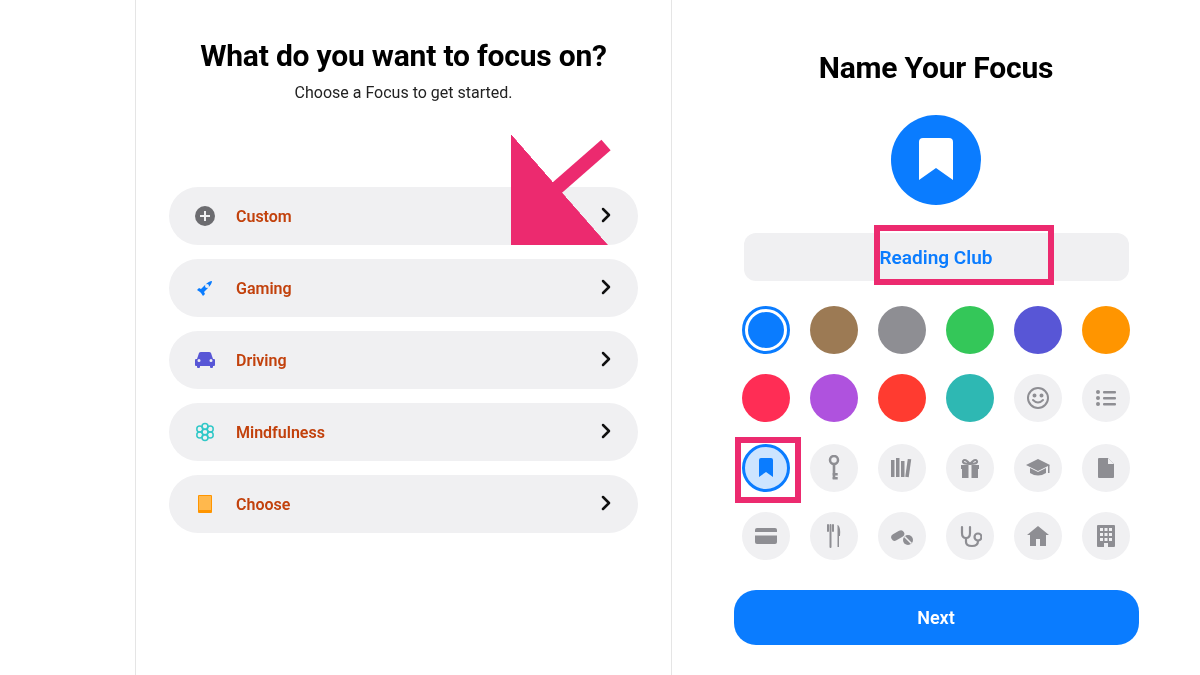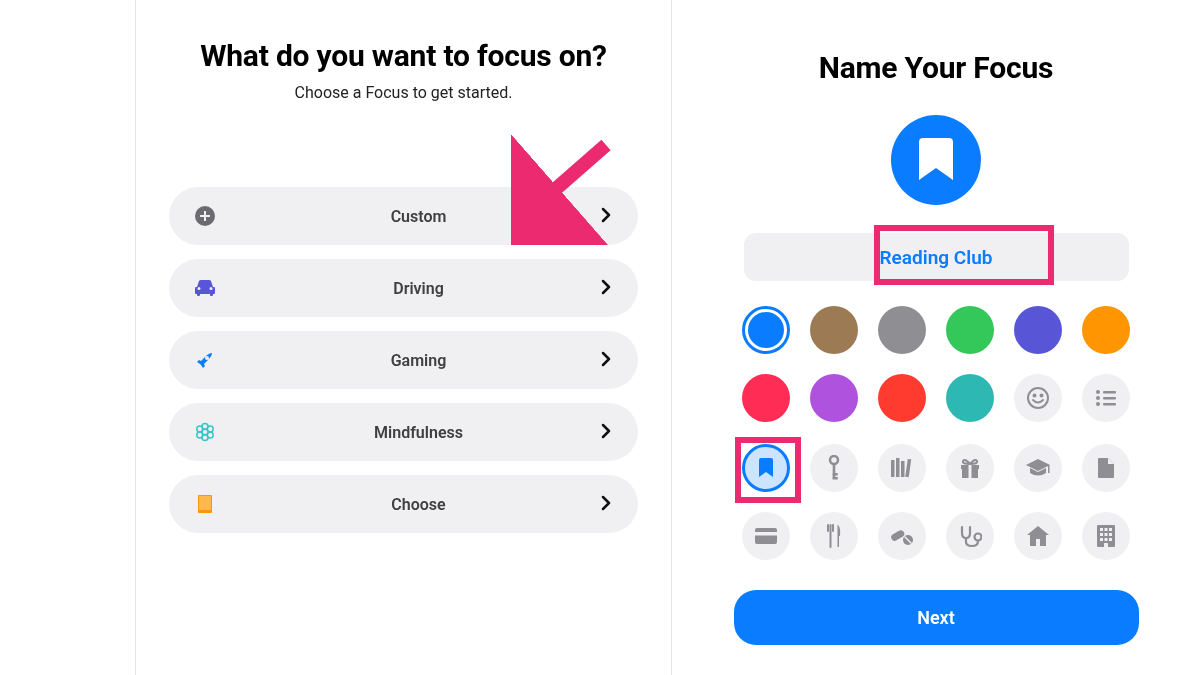--- a/index.html
+++ b/index.html
@@ -65,24 +65,23 @@
   .row .icon {
     width: 22px;
     height: 22px;
     display: flex;
     align-items: center;
     justify-content: center;
     flex-shrink: 0;
   }
   .row .label {
     flex: 1;
-    text-align: center;
     font-size: 16px;
     font-weight: 600;
-    color: #404040;
+    color: #c2410c;
     margin-left: 20px;
   }
   .row .chevron {
     width: 12px;
     height: 18px;
     flex-shrink: 0;
   }
   .chevron svg { stroke: #111; }
 
   
@@ -231,37 +230,37 @@
       <span class="label">Custom</span>
       <span class="chevron">
         <svg width="10" height="16" viewBox="0 0 10 16" fill="none">
             <path d="M2 2 L8 8 L2 14" stroke-width="2.5" stroke-linecap="round" stroke-linejoin="round"></path>
           </svg>
       </span>
     </div>
 
     <div class="row">
       <span class="icon">
-        <svg width="22" height="18" viewBox="0 0 22 18">
-            <path d="M3 8 L5 2 Q5.5 1 7 1 L15 1 Q16.5 1 17 2 L19 8 L20 8 Q21 8 21 9 L21 14 Q21 15 20 15 L19 15 L19 16 Q19 17 18 17 L17 17 Q16 17 16 16 L16 15 L6 15 L6 16 Q6 17 5 17 L4 17 Q3 17 3 16 L3 15 L2 15 Q1 15 1 14 L1 9 Q1 8 2 8 Z M5 11 A1.5 1.5 0 1 0 5 8 A1.5 1.5 0 1 0 5 11 M17 11 A1.5 1.5 0 1 0 17 8 A1.5 1.5 0 1 0 17 11" fill="#5856d6"></path>
-          </svg>
-      </span>
-      <span class="label">Driving</span>
+        <svg width="20" height="20" viewBox="0 0 20 20">
+            <path d="M17 3 Q14 3 10 7 L6 11 L4 10 L2 12 L5 14 L6 15 L8 18 L10 16 L9 14 L13 10 Q17 6 17 3 Z M12 6 A2 2 0 1 1 12 10 A2 2 0 1 1 12 6" fill="#0a7cff"></path>
+          </svg>
+      </span>
+      <span class="label">Gaming</span>
       <span class="chevron"><svg width="10" height="16" viewBox="0 0 10 16" fill="none">
             <path d="M2 2 L8 8 L2 14" stroke-width="2.5" stroke-linecap="round" stroke-linejoin="round"></path>
           </svg></span>
     </div>
 
     <div class="row">
       <span class="icon">
-        <svg width="20" height="20" viewBox="0 0 20 20">
-            <path d="M17 3 Q14 3 10 7 L6 11 L4 10 L2 12 L5 14 L6 15 L8 18 L10 16 L9 14 L13 10 Q17 6 17 3 Z M12 6 A2 2 0 1 1 12 10 A2 2 0 1 1 12 6" fill="#0a7cff"></path>
-          </svg>
-      </span>
-      <span class="label">Gaming</span>
+        <svg width="22" height="18" viewBox="0 0 22 18">
+            <path d="M3 8 L5 2 Q5.5 1 7 1 L15 1 Q16.5 1 17 2 L19 8 L20 8 Q21 8 21 9 L21 14 Q21 15 20 15 L19 15 L19 16 Q19 17 18 17 L17 17 Q16 17 16 16 L16 15 L6 15 L6 16 Q6 17 5 17 L4 17 Q3 17 3 16 L3 15 L2 15 Q1 15 1 14 L1 9 Q1 8 2 8 Z M5 11 A1.5 1.5 0 1 0 5 8 A1.5 1.5 0 1 0 5 11 M17 11 A1.5 1.5 0 1 0 17 8 A1.5 1.5 0 1 0 17 11" fill="#5856d6"></path>
+          </svg>
+      </span>
+      <span class="label">Driving</span>
       <span class="chevron"><svg width="10" height="16" viewBox="0 0 10 16" fill="none">
             <path d="M2 2 L8 8 L2 14" stroke-width="2.5" stroke-linecap="round" stroke-linejoin="round"></path>
           </svg></span>
     </div>
 
     <div class="row">
       <span class="icon">
         <svg width="20" height="20" viewBox="0 0 20 20" fill="none" stroke="#31c8c8" stroke-width="1.5">
           <circle cx="10" cy="10" r="3"></circle>
           <circle cx="10" cy="4.5" r="3"></circle>

